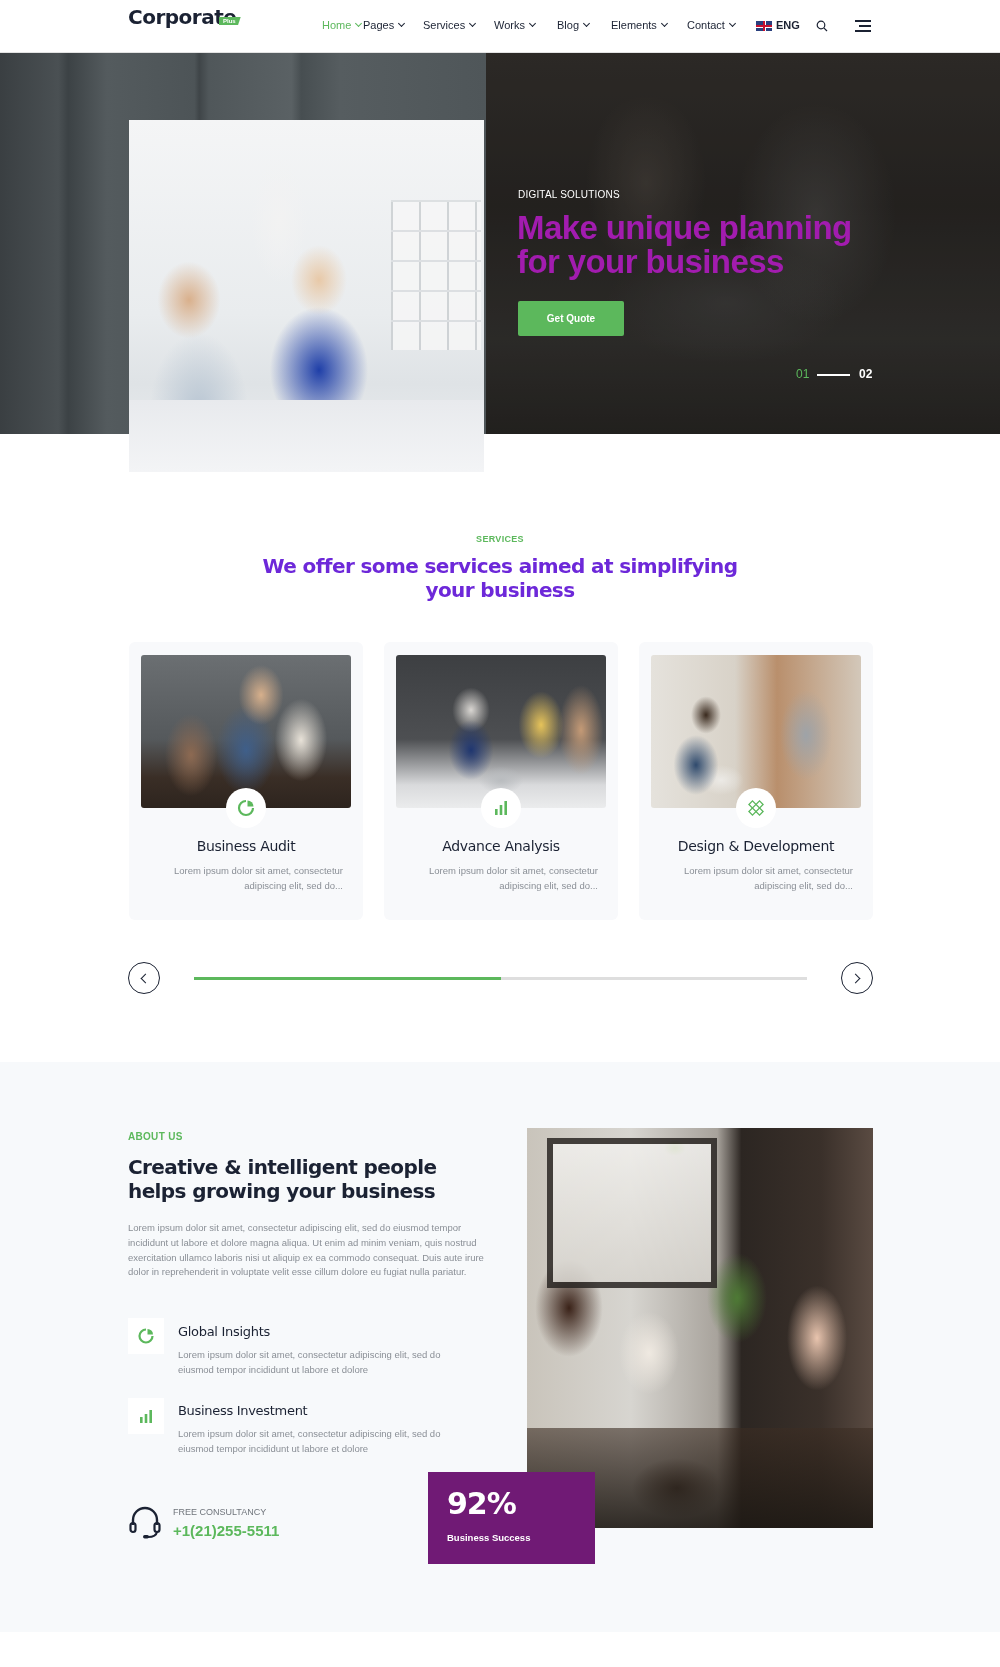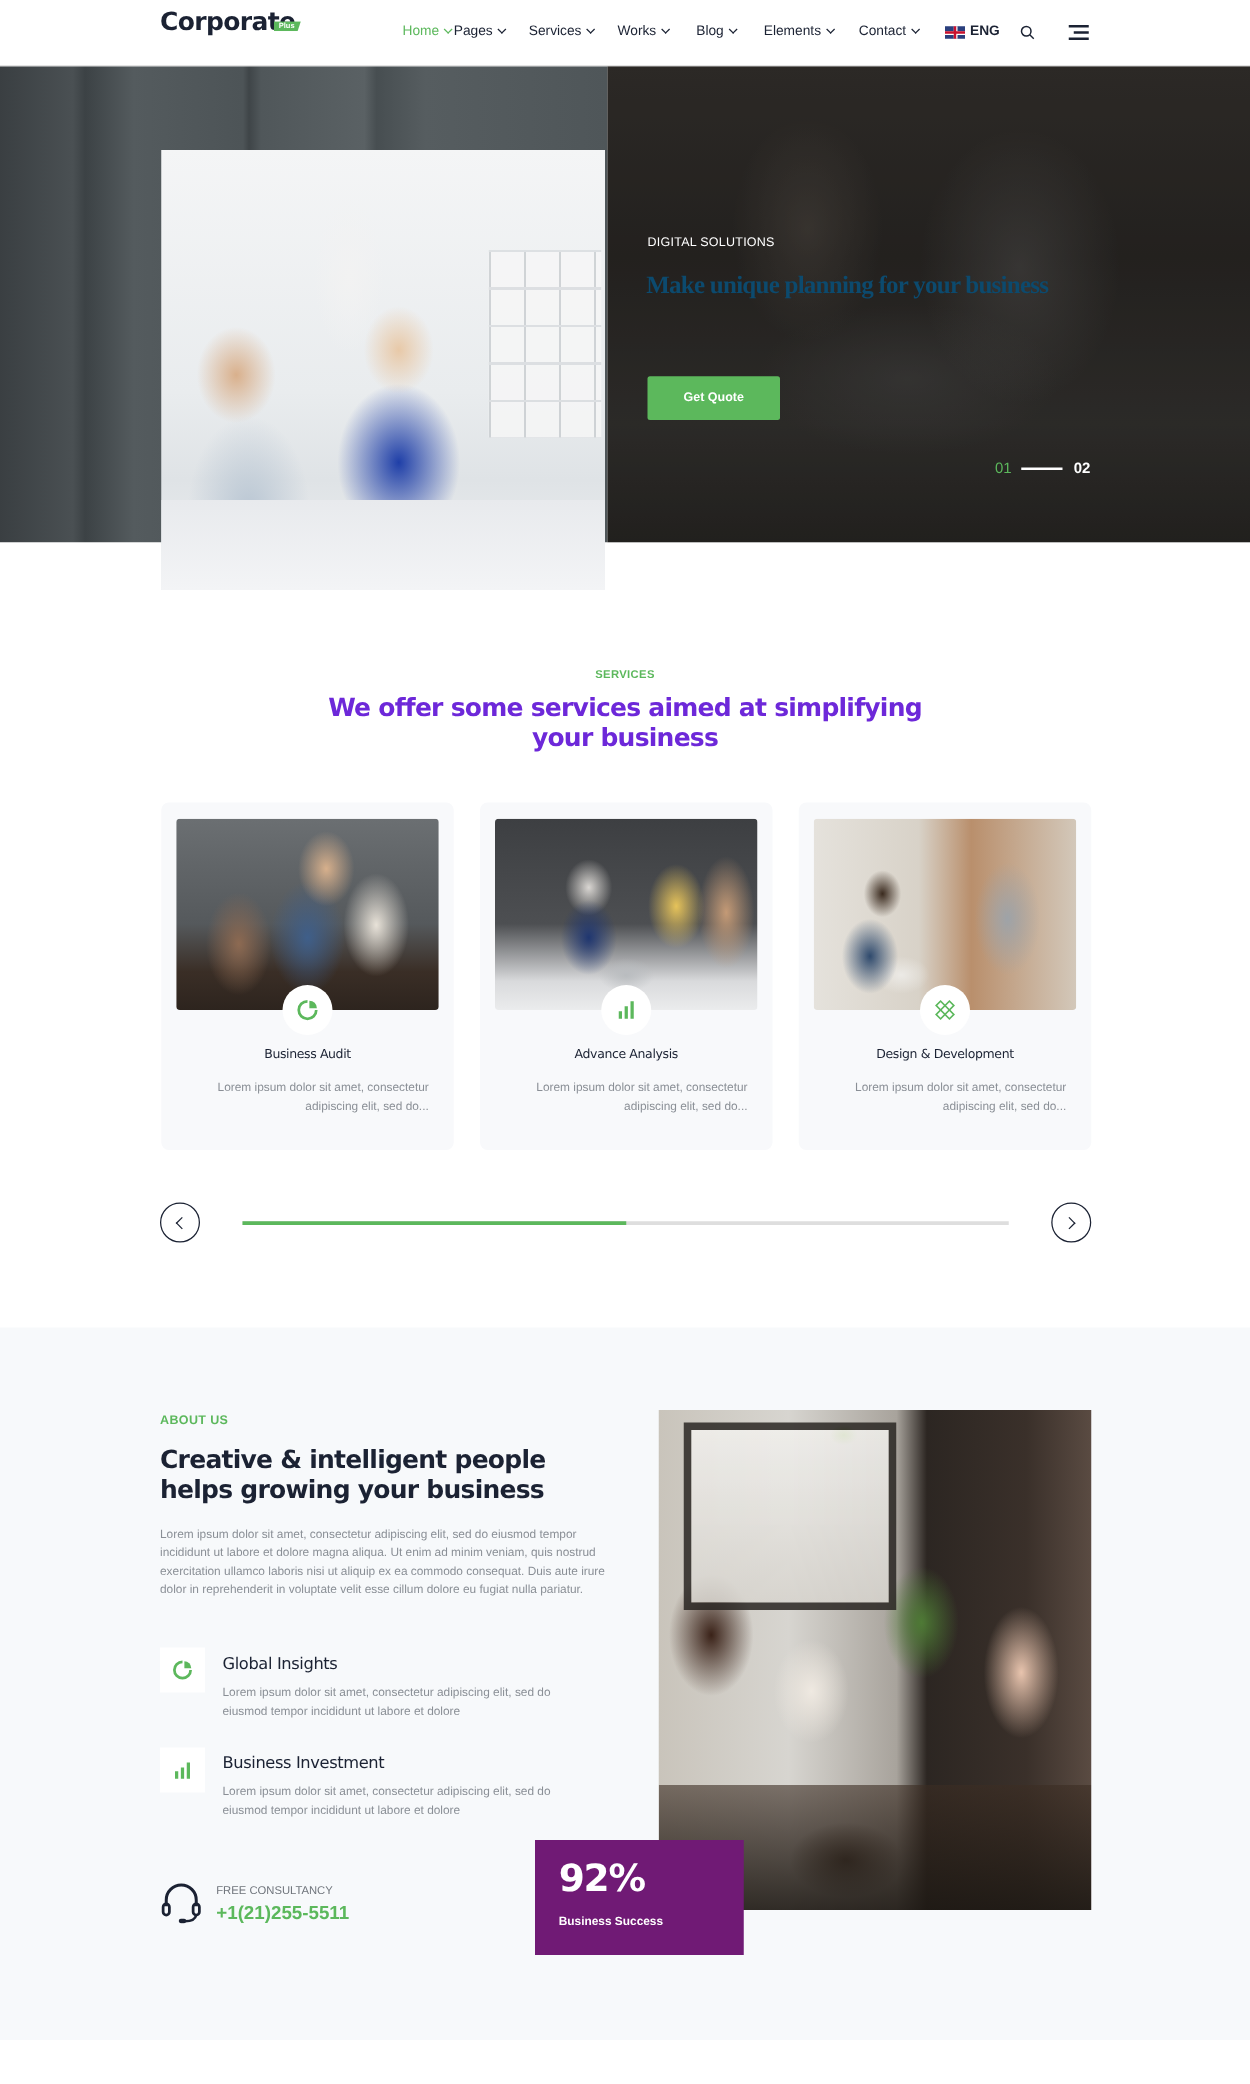--- a/index.html
+++ b/index.html
@@ -40,34 +40,34 @@
         radial-gradient(ellipse 40px 50px at 190px 160px, #e8c9a8, transparent 70%),
         radial-gradient(ellipse 70px 90px at 190px 250px, #1f3fa8, transparent 70%),
         radial-gradient(ellipse 45px 55px at 60px 180px, #d9b08c, transparent 70%),
         radial-gradient(ellipse 70px 110px at 70px 290px, #b9c6d3, transparent 70%),
         radial-gradient(ellipse 40px 90px at 150px 100px, #f2f2f2, transparent 70%),
         linear-gradient(180deg, #f4f5f6 0%, #e9ecee 55%, #dfe3e6 75%, #eef0f2 100%); z-index: 2; }
   .hero-photo .shelf { position: absolute; left: 262px; top: 80px; width: 90px; height: 150px;
       background: repeating-linear-gradient(180deg, #d9dcdf 0 2px, transparent 2px 30px), repeating-linear-gradient(90deg, #c9cdd0 0 2px, #f7f7f7 2px 28px); opacity: 0.8; }
   .hero-photo .table { position: absolute; left: 0; top: 280px; width: 355px; height: 72px; background: linear-gradient(180deg, #e8eaed, #f3f4f6); }
   .hero-eyebrow { position: absolute; left: 518px; top: 189px; font-size: 10px; color: #ffffff; letter-spacing: 0.2px; white-space: nowrap; z-index: 3; }
-  .hero-title { position: absolute; left: 517px; top: 211px; width: 340px; font-family: Liberation Serif, serif; font-size: 20px; font-weight: bold; line-height: 34px; color: #0c4a6e; letter-spacing: -0.6px; z-index: 3; }
+  .hero-title { position: absolute; left: 517px; top: 211px; width: 340px; font-family: Liberation Sans, sans-serif; font-size: 33px; font-weight: bold; line-height: 34px; color: #a21caf; letter-spacing: -0.6px; z-index: 3; }
   .hero-btn { position: absolute; left: 518px; top: 301px; width: 106px; height: 35px; background: #5cb85c; color: #fff; font-size: 10px; font-weight: bold; border: none; border-radius: 2px; z-index: 3; cursor: pointer; font-family: "Liberation Sans", sans-serif; }
   .slide-num { position: absolute; top: 367px; font-size: 12px; z-index: 3; }
   .slide-num.cur { left: 796px; color: #5cb85c; }
   .slide-num.next { left: 859px; color: #ffffff; font-weight: bold; }
   .slide-line { position: absolute; left: 817px; top: 374px; width: 33px; height: 1.5px; background: #fff; z-index: 3; }
 
   
   .sec-label { position: absolute; left: 0; width: 1000px; text-align: center; font-size: 9px; font-weight: bold; color: #5cb85c; letter-spacing: 0.3px; }
   .sec-title { position: absolute; left: 250px; width: 500px; text-align: center; font-family: "DejaVu Sans", sans-serif; font-size: 20px; line-height: 24px; color: #6d28d9; letter-spacing: -0.6px; }
   .card { position: absolute; top: 642px; width: 234px; height: 278px; background: #f8f9fb; border-radius: 6px; }
   .card-img { position: absolute; left: 12px; top: 13px; width: 210px; height: 153px; border-radius: 3px; overflow: hidden; }
   .card-icon { position: absolute; left: 97px; top: 146px; width: 40px; height: 40px; border-radius: 50%; background: #fff; display: flex; align-items: center; justify-content: center; }
-  .card-title { position: absolute; left: 0; top: 196px; width: 234px; text-align: center; font-family: "DejaVu Sans", sans-serif; font-size: 10px; color: #1b2233; letter-spacing: -0.3px; }
+  .card-title { position: absolute; left: 0; top: 196px; width: 234px; text-align: center; font-family: "DejaVu Sans", sans-serif; font-size: 14px; color: #1b2233; letter-spacing: -0.3px; }
   .card-desc { position: absolute; left: 20px; top: 221px; width: 194px; text-align: right; font-size: 9.5px; line-height: 15px; color: #8a8f96; }
 
   .slider-arrow { position: absolute; top: 962px; width: 32px; height: 32px; border: 1px solid #1b2233; border-radius: 50%; background: #fff; display: flex; align-items: center; justify-content: center; cursor: pointer; }
   .slider-arrow .ch { width: 7px; height: 7px; border-left: 1.5px solid #1b2233; border-bottom: 1.5px solid #1b2233; }
   .track { position: absolute; left: 194px; top: 977px; width: 613px; height: 3px; background: #dedede; }
   .track-fill { position: absolute; left: 0; top: 0; height: 3px; background: #5cb85c; }
 
   
   .about-bg { position: absolute; left: 0; top: 1062px; width: 1000px; height: 570px; background: #f7f9fb; }
   .about-label { position: absolute; left: 128px; top: 1131px; font-size: 10px; font-weight: bold; color: #5cb85c; letter-spacing: 0.3px; }

